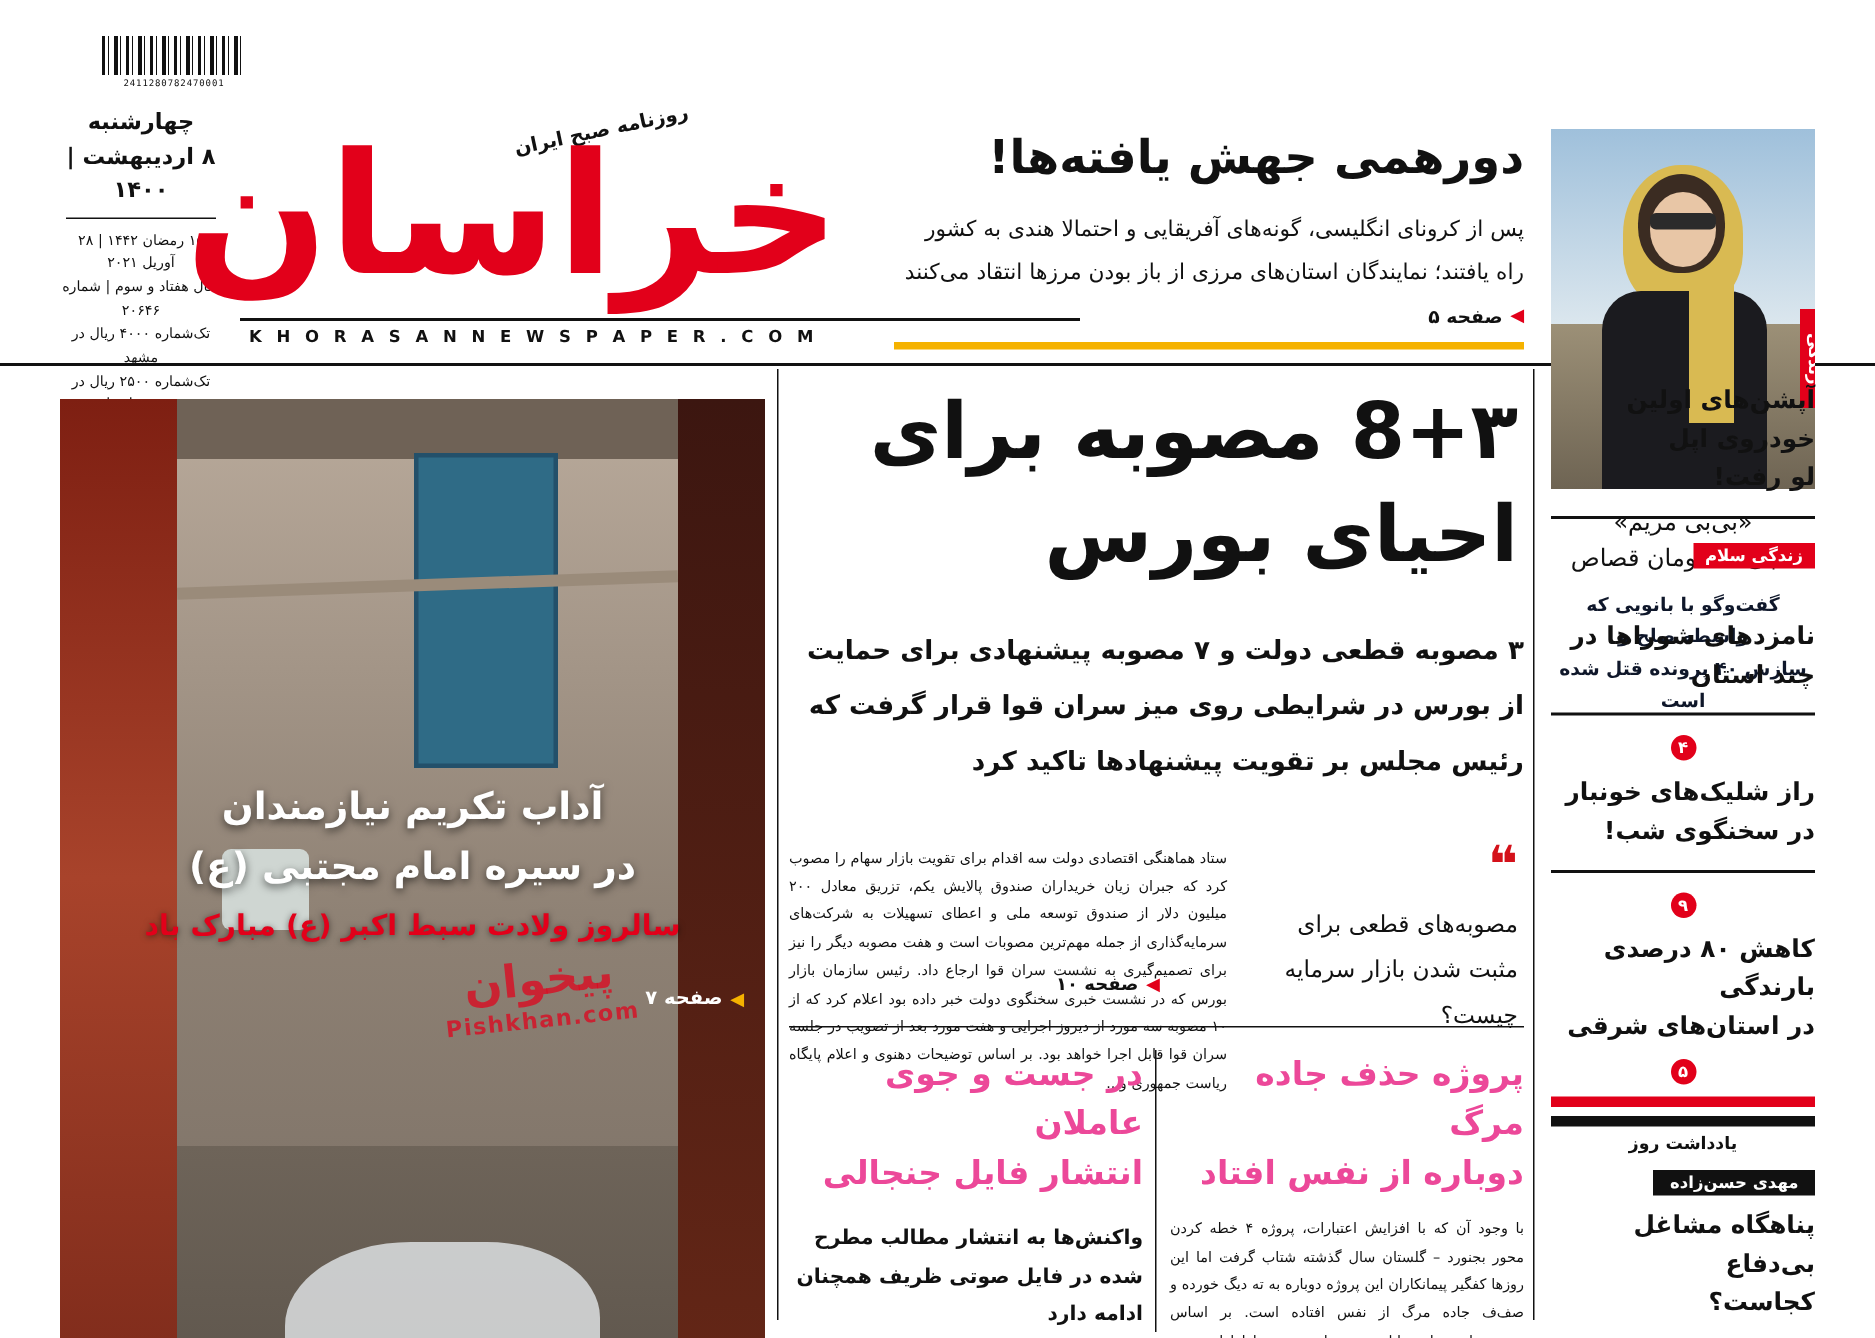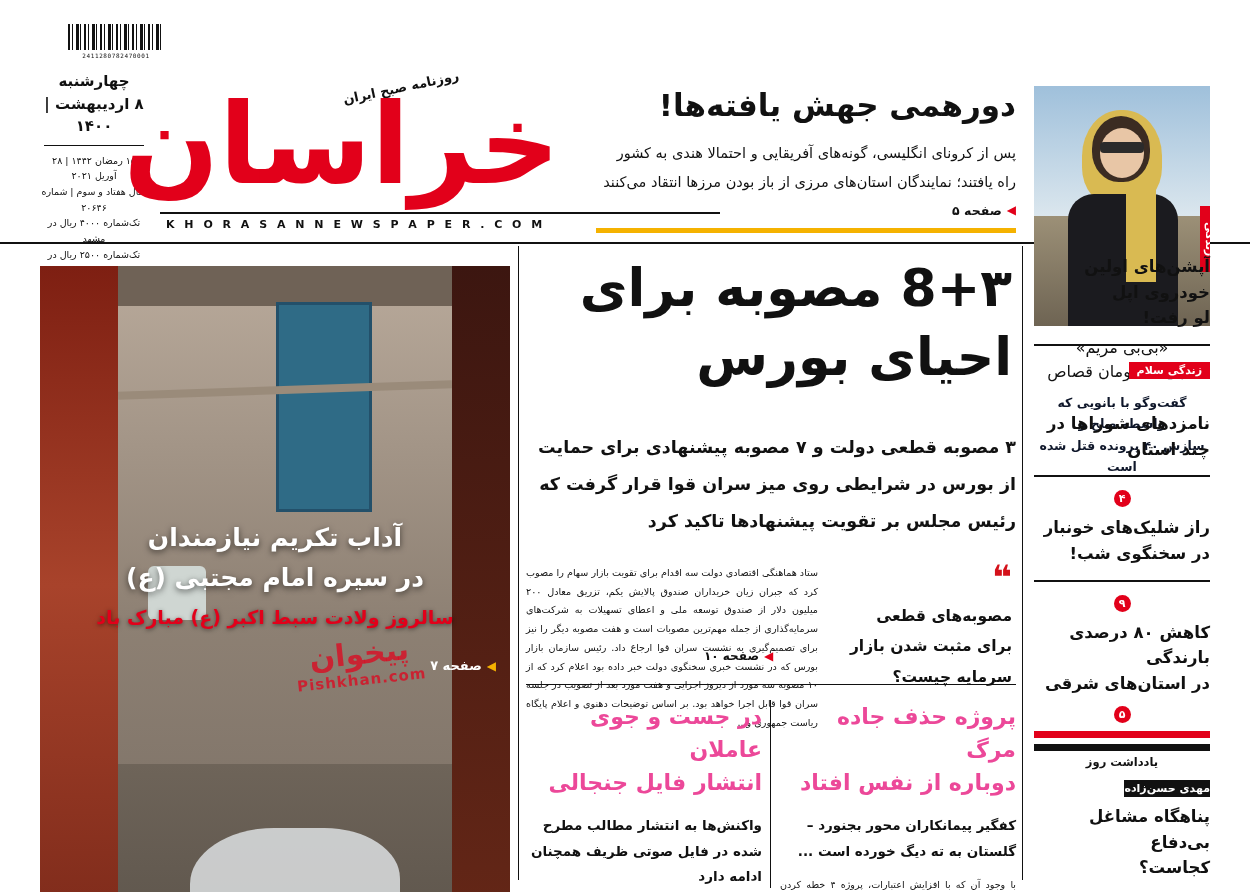--- a/index.html
+++ b/index.html
@@ -228,30 +228,30 @@
   
   .center-col {
     position: absolute; top: 8px; left: 526px; width: 490px; height: 634px;
   }
   .lead-title {
     text-align: right; direction: rtl;
     font-size: 52px; font-weight: bold; line-height: 1.32; color: #111;
     padding-right: 4px;
   }
   .lead-deck {
-    margin-top: 38px; text-align: right; direction: rtl;
+    margin-top: 25px; text-align: right; direction: rtl;
     font-size: 17.5px; line-height: 2.1; color: #111; font-weight: 600;
   }
   .lead-cols {
     position: absolute; top: 310px; left: 0; width: 490px; height: 150px;
     display: flex; flex-direction: row-reverse; gap: 18px;
   }
   .quote-box { width: 176px; text-align: right; direction: rtl; }
   .quote-mark { font-size: 34px; color: #d4111a; line-height: .8; font-weight: bold; }
-  .quote-text { margin-top: 10px; font-size: 15.5px; line-height: 1.95; font-weight: bold; color:#111; }
+  .quote-text { margin-top: 10px; font-size: 15.5px; line-height: 1.95; font-weight: normal; color:#111; }
   .lead-body {
     width: 292px; text-align: justify; direction: rtl;
     font-size: 9.6px; line-height: 1.95; color: #111;
   }
   .lead-pageref {
     position: absolute; top: 395px; left: 178px;
     display: inline-flex; align-items: center; gap: 5px;
     font-size: 12px; font-weight: bold; color: #111;
   }
   .center-rule {
@@ -284,21 +284,21 @@
   }
   .rail-kicker {
     display: inline-block; background: #e2001a; color: #fff; font-size: 11px;
     font-weight: bold; padding: 2px 8px; margin-bottom: 7px;
   }
   .rail-band { height: 7px; background: #e2001a; margin: 6px 0 2px; }
   .rail-band.dark { background: #111; }
   .rail-label { font-size: 11.5px; font-weight: bold; text-align:center; color:#111; margin: 4px 0 8px; }
   .rail-author {
     display: inline-block; background: #111; color: #fff; font-size: 11px;
-    font-weight: bold; padding: 2px 0; margin-bottom: 7px;
+    font-weight: bold; padding: 2px 11px; margin-bottom: 7px;
   }
   .vline {
     position: absolute; top: 0; left: 1022px; width: 1px; height: 634px; background: #111;
   }
   .vline2 {
     position: absolute; top: 0; left: 518px; width: 1px; height: 634px; background: #111;
   }
 </style>
 </head>
 <body>
@@ -435,21 +435,20 @@
           </h3>
           <div class="lead">واکنش‌ها به انتشار مطالب مطرح شده در فایل صوتی ظریف همچنان ادامه دارد</div>
 
         </div>
 
         <div class="sub-art">
           <h3>
             <span>پروژه حذف جاده مرگ</span><br>
             <span>دوباره از نفس افتاد</span>
           </h3>
-          <div class="lead">کفگیر پیمانکاران محور بجنورد – گلستان به ته دیگ خورده است ...</div>
           <div class="body">با وجود آن که با افزایش اعتبارات، پروژه ۴ خطه کردن محور بجنورد – گلستان سال گذشته شتاب گرفت اما این روزها کفگیر پیمانکاران این پروژه دوباره به ته دیگ خورده و صف‌ف جاده مرگ از نفس افتاده است. بر اساس بررسی‌های میدانی ما از وضعیت این محور و اظهارات...</div>
 
         </div>
       </div>
     </div>
 
     <div class="rail">
 
       <div class="rail-item">
         <h4>

